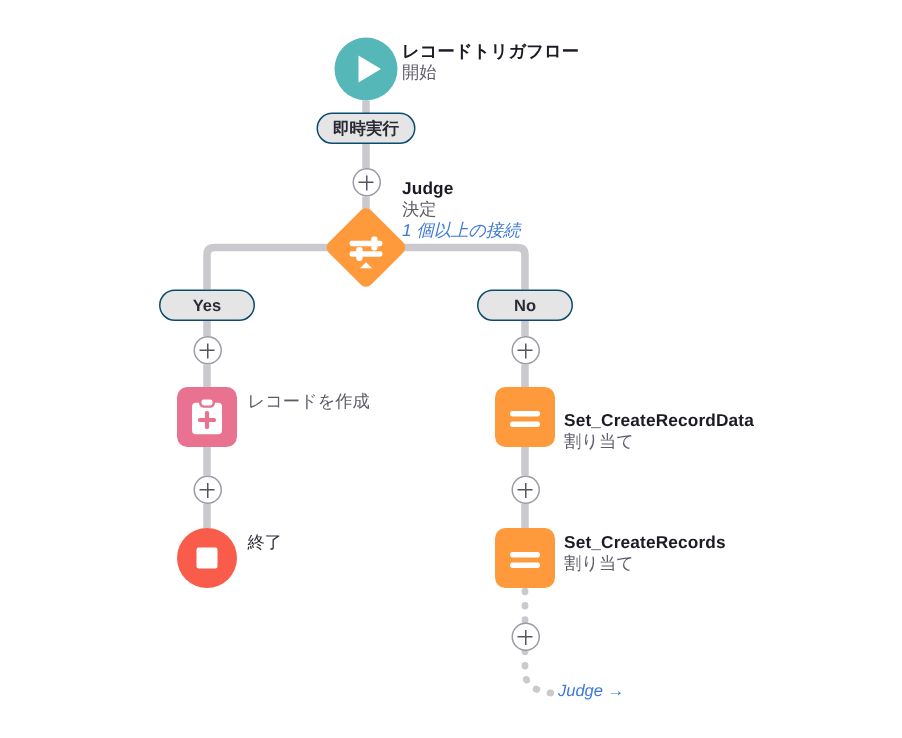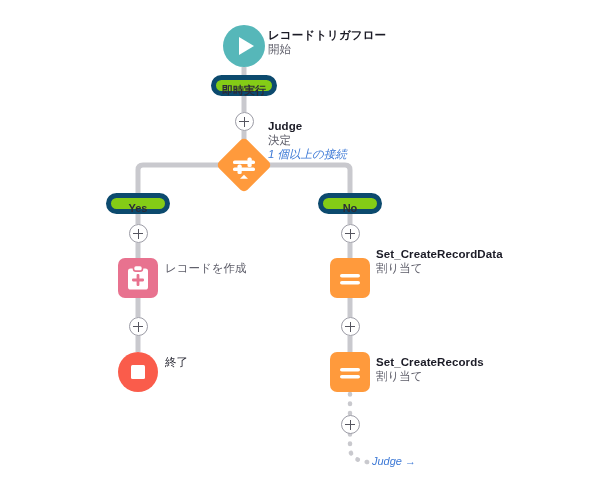--- a/index.html
+++ b/index.html
@@ -52,23 +52,23 @@
   .lbl-plain {
     font-size: 11.5px;
     color: #2b2b36;
   }
 
   
   .pill {
     position: absolute;
     height: 21px;
     line-height: 20px;
-    border: 5px solid #0c4a6e;
+    border: 1px solid #0c4a6e;
     border-radius: 11px;
-    background: #84cc16;
+    background: #e5e5e5;
     font-size: 11px;
     font-weight: bold;
     color: #2b2b38;
     text-align: center;
     box-sizing: border-box;
   }
 
   
   .plus {
     position: absolute;
@@ -251,21 +251,21 @@
   </div>
 
   <div class="plus" style="left:340.5px; top:224px;"></div>
 
   <div class="sq-node sq-orange" style="left:330px; top:258px;">
     <svg width="40" height="40" viewBox="0 0 40 40" xmlns="http://www.w3.org/2000/svg">
       <rect x="10" y="16" width="20" height="3.6" rx="1.8" fill="#ffffff"></rect>
       <rect x="10" y="23" width="20" height="3.6" rx="1.8" fill="#ffffff"></rect>
     </svg>
   </div>
-  <div class="label-block" style="left:376px; top:247px;">
+  <div class="label-block" style="left:376px; top:274px;">
     <div class="lbl-name">Set_CreateRecordData</div>
     <div class="lbl-sub">割り当て</div>
   </div>
 
   <div class="plus" style="left:340.5px; top:317px;"></div>
 
   <div class="sq-node sq-orange" style="left:330px; top:352px;">
     <svg width="40" height="40" viewBox="0 0 40 40" xmlns="http://www.w3.org/2000/svg">
       <rect x="10" y="16" width="20" height="3.6" rx="1.8" fill="#ffffff"></rect>
       <rect x="10" y="23" width="20" height="3.6" rx="1.8" fill="#ffffff"></rect>

